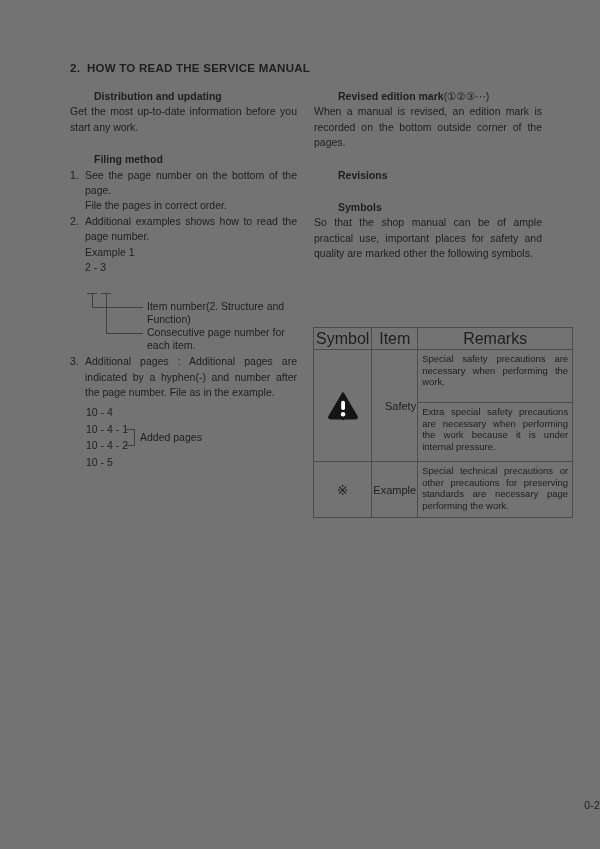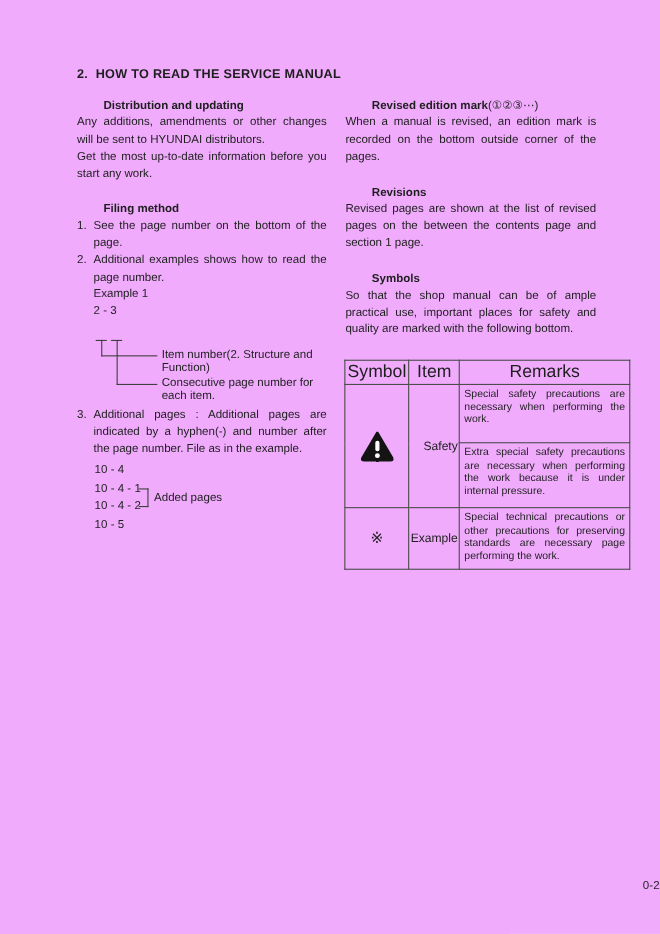--- a/index.html
+++ b/index.html
@@ -2,21 +2,21 @@
 <html><head>
 <meta charset="utf-8">
 <style>
   html,body{margin:0;padding:0;}
   body{
     width:600px;height:849px;background:#ffffff;
     font-family:"Liberation Sans","DejaVu Sans",sans-serif;
     color:#1e1e1e;position:relative;overflow:hidden;
     -webkit-font-smoothing:antialiased;
   }
-  .page{position:absolute;inset:0;background:#f0abfc;}
+  .page{position:absolute;inset:0;background:#737373;}
   .title{
     position:absolute;left:70px;top:62px;
     font-size:11.5px;font-weight:bold;letter-spacing:.25px;white-space:pre;
   }
   .col{position:absolute;font-size:10.5px;line-height:15.4px;text-align:justify;}
   .col-left{left:70px;top:89px;width:227px;}
   .col-right{left:314px;top:89px;width:228px;}
   .heading{font-weight:bold;text-align:left;padding-left:24px;}
   .sp{margin-top:17px;}
   p{margin:0;}
@@ -71,28 +71,28 @@
 </style>
 </head>
 <body>
 
 <div class="page">
 
   <div class="title">2.  HOW TO READ THE SERVICE MANUAL</div>
 
   <div class="col col-left">
     <div class="heading">Distribution and updating</div>
-    <p>Any additions, amendments or other changes will be sent to HYUNDAI distributors.</p>
     <p>Get the most up-to-date information before you start any work.</p>
 
     <div class="heading sp">Filing method</div>
 
     <div class="item">
       <span class="num">1.</span>
       <p>See the page number on the bottom of the page.</p>
+      <p class="noj">File the pages in correct order.</p>
     </div>
 
     <div class="item">
       <span class="num">2.</span>
       <p>Additional examples shows how to read the page number.</p>
       <p class="noj">Example 1</p>
       <p class="noj">2 - 3</p>
     </div>
 
     <div class="diag1">
@@ -127,24 +127,23 @@
       <div class="dl d2-bb"></div>
       <div class="d2-label">Added pages</div>
     </div>
   </div>
 
   <div class="col col-right">
     <div class="heading"><span>Revised edition mark</span><span style="font-weight:normal;">(①②③⋯)</span></div>
     <p>When a manual is revised, an edition mark is recorded on the bottom outside corner of the pages.</p>
 
     <div class="heading sp">Revisions</div>
-    <p>Revised pages are shown at the list of revised pages on the between the contents page and section 1 page.</p>
 
     <div class="heading sp">Symbols</div>
-    <p>So that the shop manual can be of ample practical use, important places for safety and quality are marked with the following bottom.</p>
+    <p>So that the shop manual can be of ample practical use, important places for safety and quality are marked other the following symbols.</p>
   </div>
 
   <table class="symbol-table">
     <colgroup>
         <col style="width:42px">
         <col style="width:41px">
         <col style="width:147px">
       </colgroup>
     <tbody>
         <tr>

